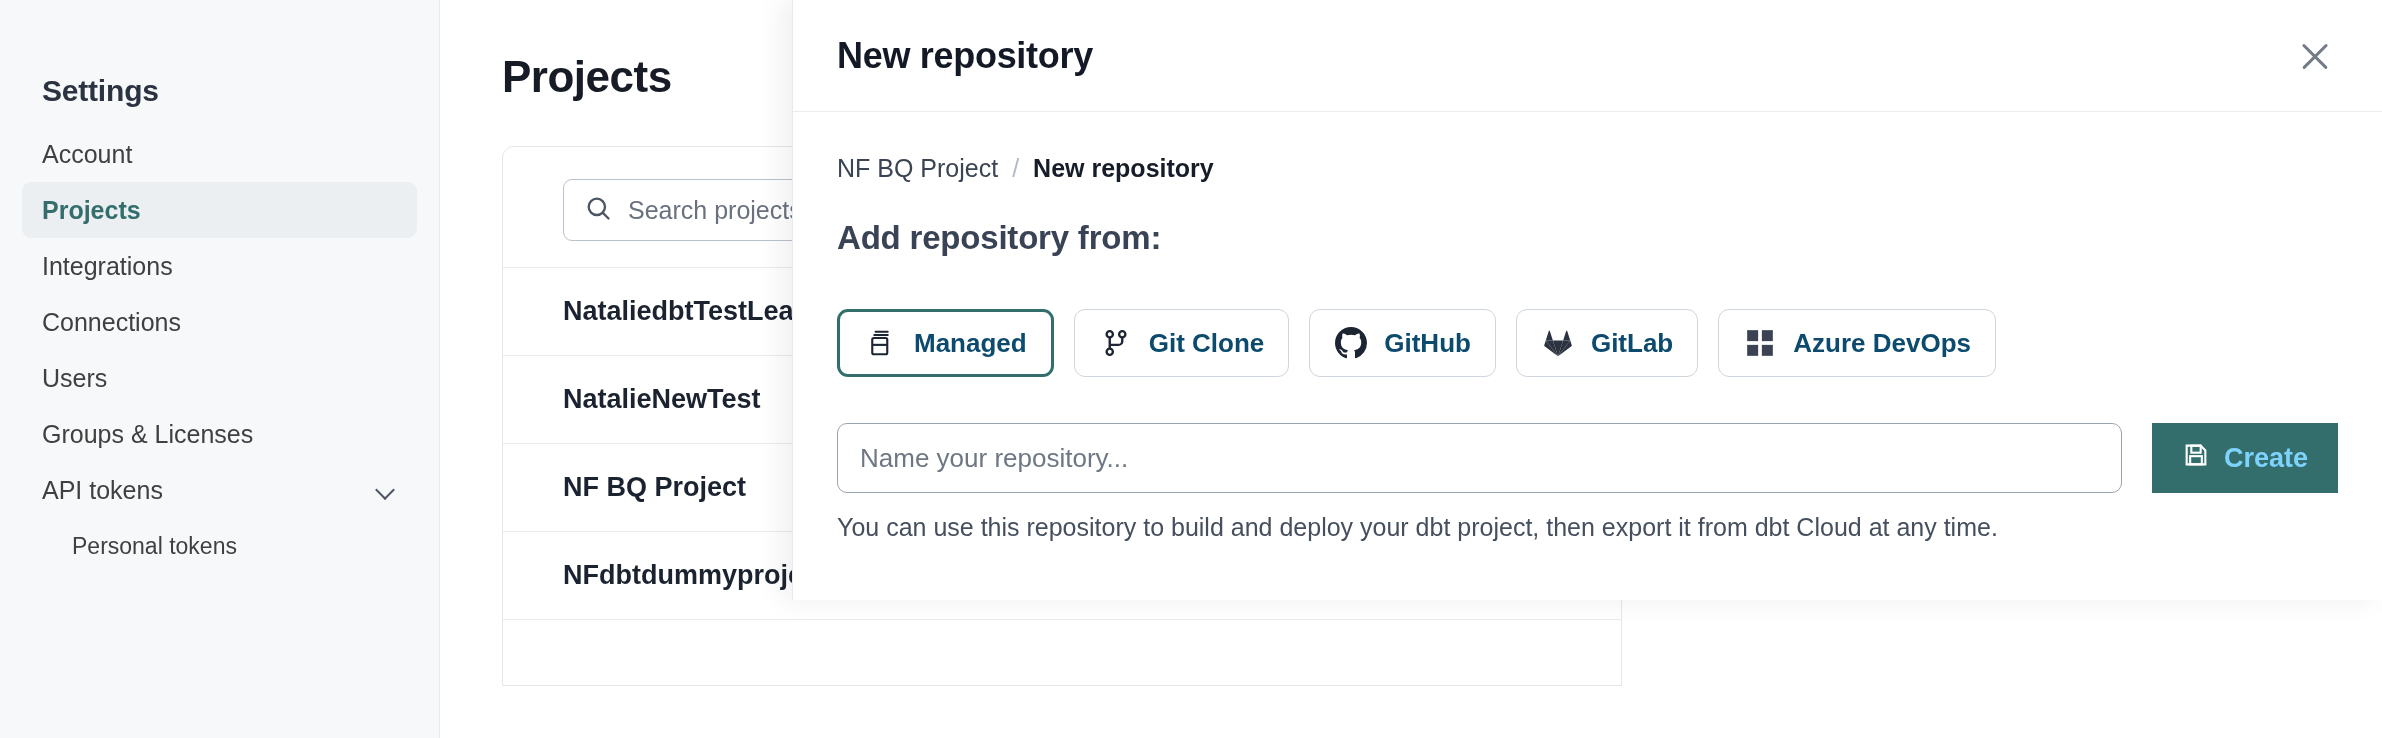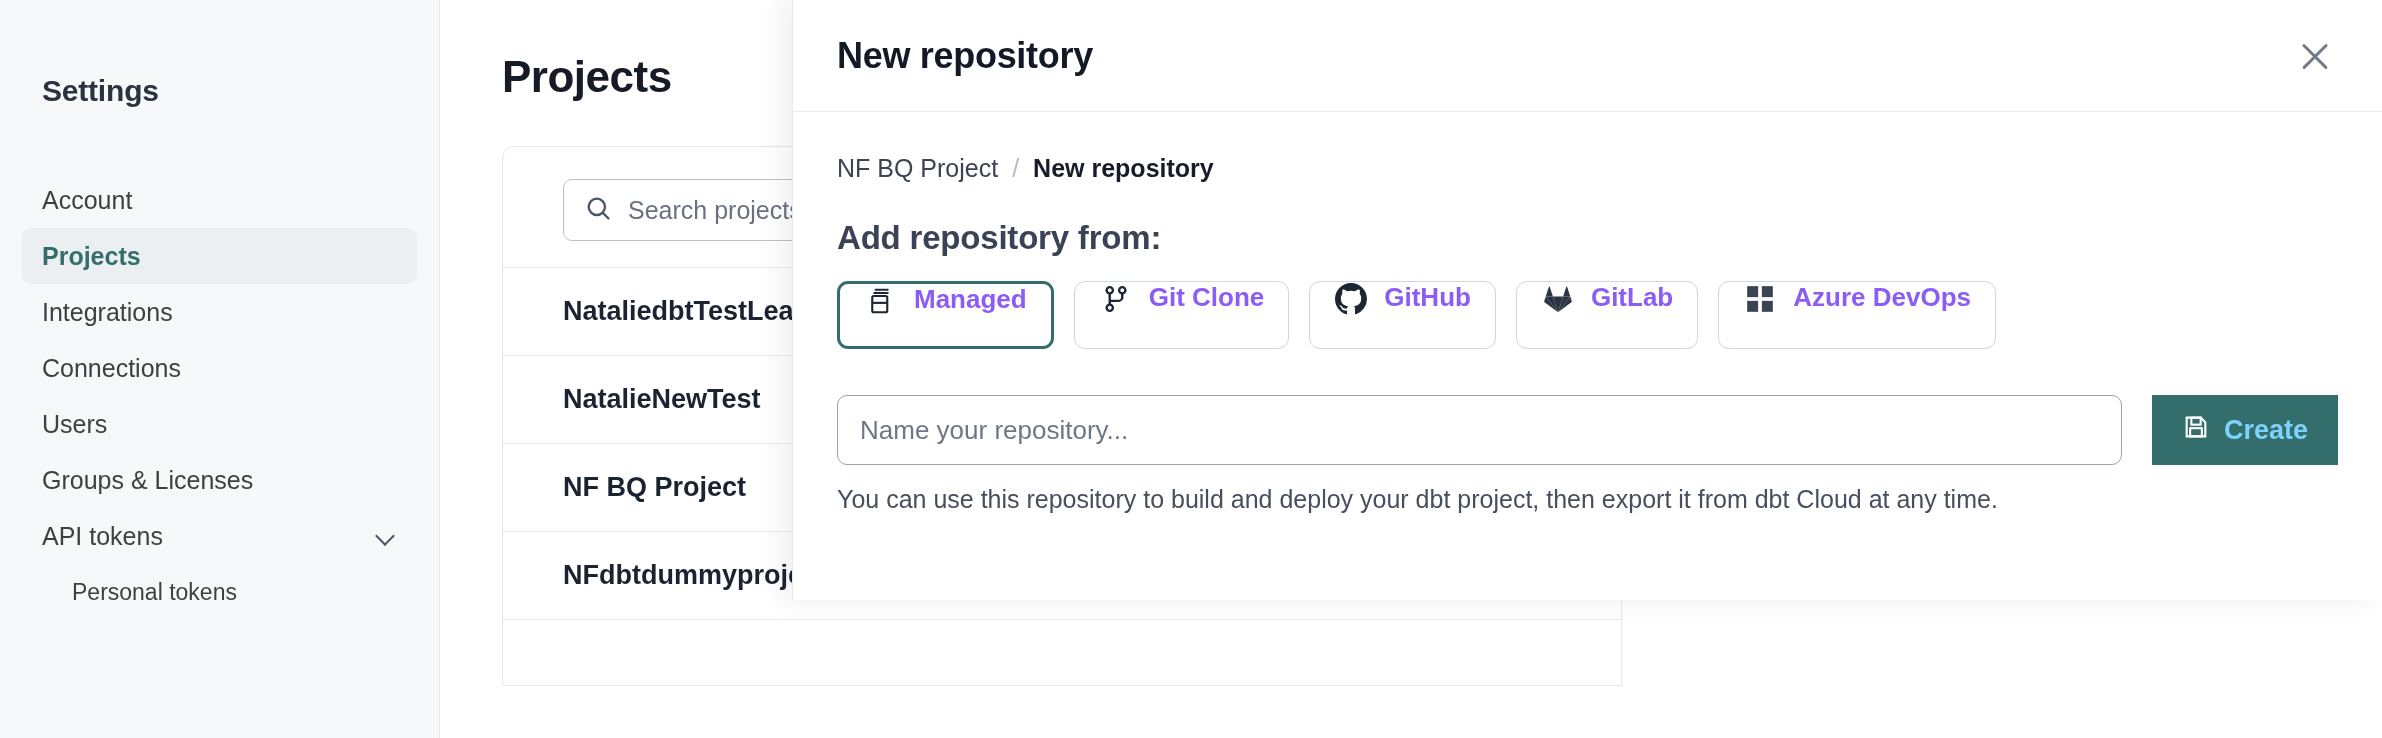--- a/index.html
+++ b/index.html
@@ -16,21 +16,21 @@
 
   .sidebar {
     width: 440px; height: 738px;
     background: #f7f8fa;
     border-right: 1px solid #e7eaee;
     padding: 74px 22px 0 22px;
     flex: 0 0 440px;
   }
   .sidebar-title {
     font-size: 30px; font-weight: 700; color: #2b3340;
-    padding: 0 20px; margin-bottom: 64px; letter-spacing: -.2px;
+    padding: 0 20px; margin-bottom: 18px; letter-spacing: -.2px;
   }
   .nav-item {
     display: flex; align-items: center; justify-content: space-between;
     height: 56px; padding: 0 20px; border-radius: 9px;
     font-size: 25px; color: #404040; cursor: pointer;
   }
   .nav-item.active { background: #eceff2; color: #336e6d; font-weight: 700; }
   .nav-item.sub { padding-left: 50px; font-size: 23px; }
   .chev { width: 22px; height: 22px; position: relative; flex: 0 0 22px; }
   .chev::before {
@@ -88,30 +88,30 @@
   .close-btn::after  { transform: rotate(-45deg); }
 
   .modal-body { padding: 42px 44px 0 44px; }
   .crumb { font-size: 25px; margin-bottom: 36px; display: flex; align-items: baseline; gap: 14px; }
   .crumb a { color: #3b4453; text-decoration: none; cursor: pointer; }
   .crumb .sep { color: #b3bac4; font-size: 25px; }
   .crumb .cur { color: #161c28; font-weight: 700; }
 
   .section-h {
     font-size: 33px; font-weight: 700; color: #3a4355;
-    margin-bottom: 24px; letter-spacing: -.2px;
+    margin-bottom: 52px; letter-spacing: -.2px;
   }
 
   .src-row { display: flex; gap: 20px; margin-bottom: 46px; }
   .src-btn {
-    display: flex; gap: 16px;
+    display: flex; align-items: center; gap: 16px;
     height: 68px; padding: 0 24px;
     border: 1.6px solid #cfd6de; border-radius: 11px;
     background: #fff; cursor: pointer;
-    font-size: 26px; font-weight: 700; color: #8b5cf6;
+    font-size: 26px; font-weight: 700; color: #0c4a6e;
   }
   .src-btn.selected { border: 3px solid #336e6d; }
   .src-ico { width: 34px; height: 34px; display: flex; align-items: center; justify-content: center; flex: 0 0 34px; }
 
   .field-label { font-size: 23px; font-weight: 700; color: #39424f; margin-bottom: 14px; }
   .field-row { display: flex; align-items: flex-end; gap: 30px; }
   .text-input {
     flex: 1; height: 70px; border: 1.6px solid #9aa4b0; border-radius: 10px;
     background: #fff; padding: 0 22px; font-size: 26px; color: #1d2533;
     font-family: "Liberation Sans", sans-serif;

